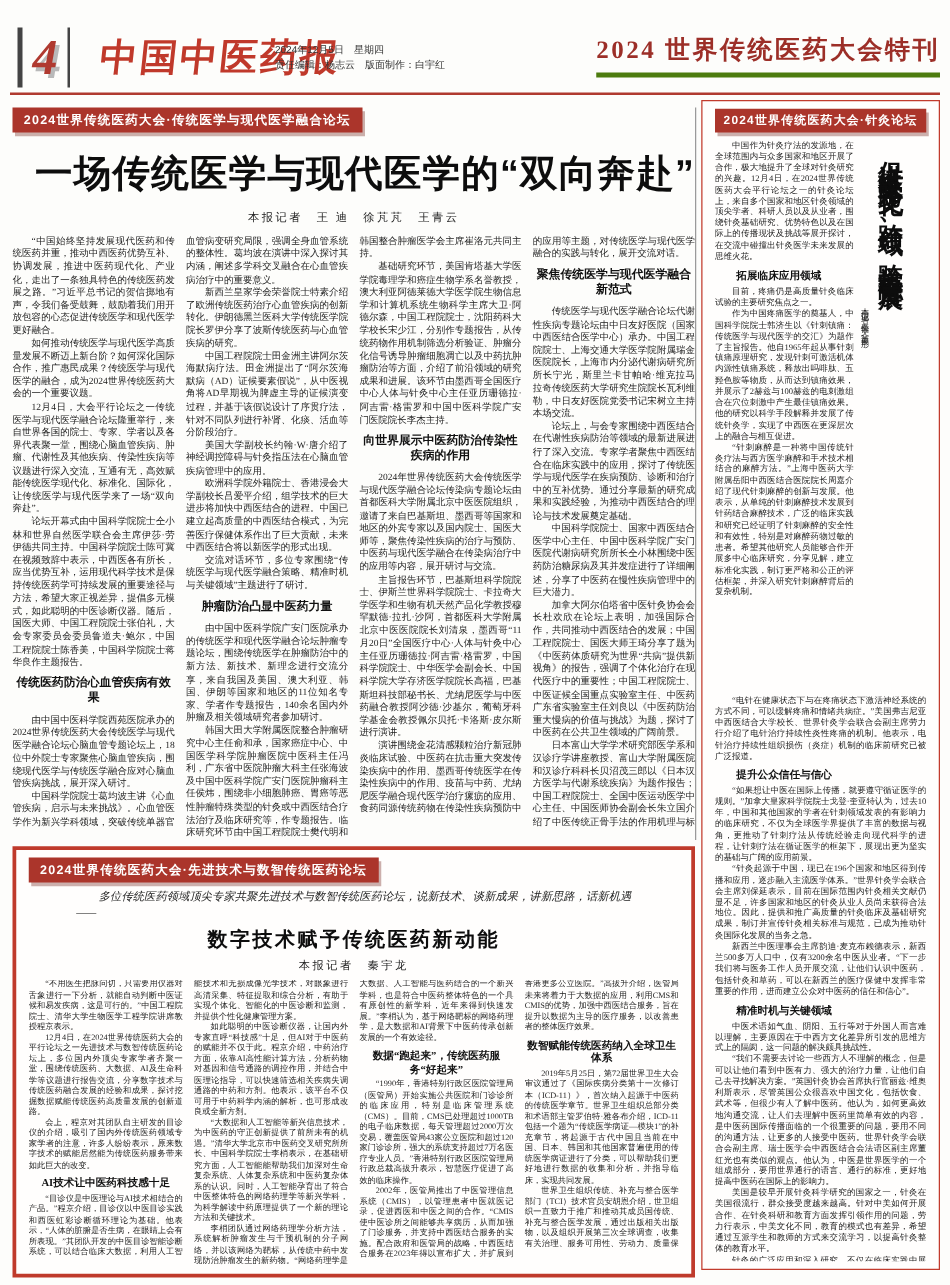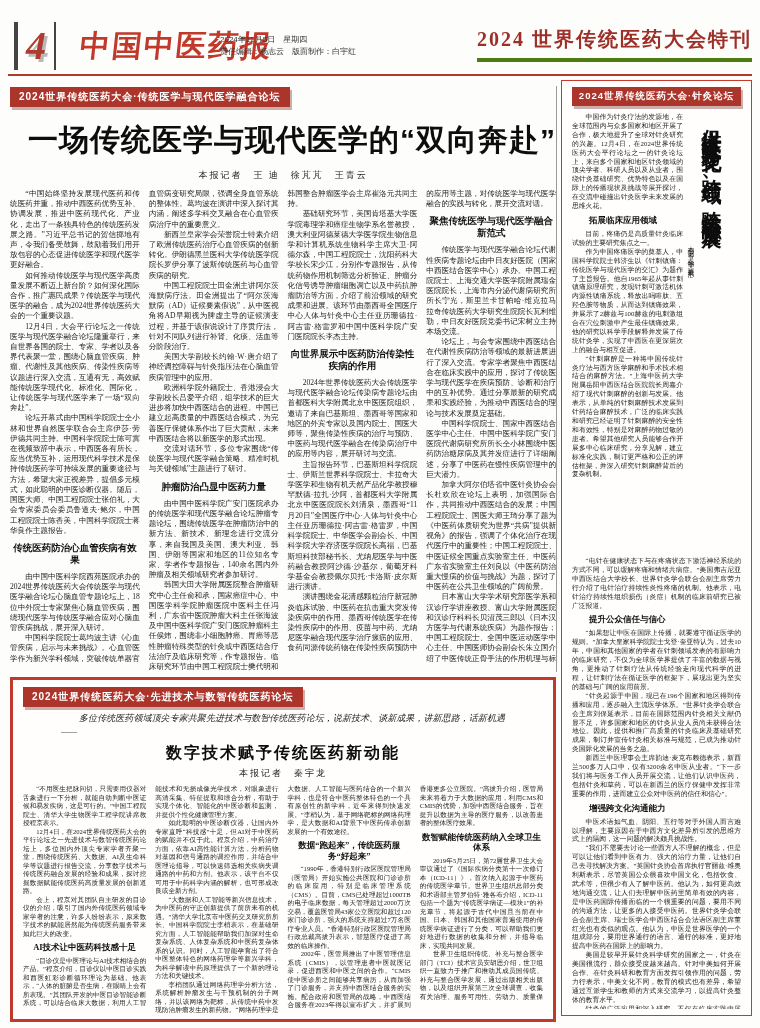--- a/index.html
+++ b/index.html
@@ -133,21 +133,21 @@
         </div>
       <div class="sb-byline">本报记者 秦怡文 董俊彤</div>
       <div class="sb-vtitle">促进针灸医学跨文化、跨领域、跨学科融合发展</div>
     </div>
     <div class="sb-bottom">
         <p class="para">“电针在健康状态下与在疼痛状态下激活神经系统的方式不同，可以缓解疼痛和情绪共病症。”美国弗吉尼亚中西医结合大学校长、世界针灸学会联合会副主席劳力行介绍了电针治疗持续性炎性疼痛的机制。他表示，电针治疗持续性组织损伤（炎症）机制的临床前研究已被广泛报道。</p>
         <h3 class="subhead">提升公众信任与信心</h3>
         <p class="para">“如果想让中医在国际上传播，就要遵守循证医学的规则。”加拿大皇家科学院院士戈登·奎亚特认为，过去10年，中国和其他国家的学者在针刺领域发表的有影响力的临床研究，不仅为全球医学界提供了丰富的数据与视角，更推动了针刺疗法从传统经验走向现代科学的进程，让针刺疗法在循证医学的框架下，展现出更为坚实的基础与广阔的应用前景。</p>
         <p class="para">“针灸起源于中国，现已在196个国家和地区得到传播和应用，逐步融入主流医学体系。”世界针灸学会联合会主席刘保延表示，目前在国际范围内针灸相关文献仍显不足，许多国家和地区的针灸从业人员尚未获得合法地位。因此，提供和推广高质量的针灸临床及基础研究成果，制订并宣传针灸相关标准与规范，已成为推动针灸国际化发展的当务之急。</p>
         <p class="para">新西兰中医理事会主席韵迪·麦克布赖德表示，新西兰500多万人口中，仅有3200余名中医从业者。“下一步我们将与医务工作人员开展交流，让他们认识中医药，包括针灸和草药，可以在新西兰的医疗保健中发挥非常重要的作用，进而建立公众对中医药的信任和信心”。</p>
-        <h3 class="subhead">增强跨文化沟通能力</h3>
+        <h3 class="subhead">精准时机与关键领域</h3>
         <p class="para">中医术语如气血、阴阳、五行等对于外国人而言难以理解，主要原因在于中西方文化差异所引发的思维方式上的隔阂，这一问题的解决颇具挑战性。</p>
         <p class="para">“我们不需要去讨论一些西方人不理解的概念，但是可以让他们看到中医有力、强大的治疗力量，让他们自己去寻找解决方案。”英国针灸协会首席执行官丽兹·维奥利斯表示，尽管英国公众很喜欢中国文化，包括饮食、武术等，但很少有人了解中医药。他认为，如何更高效地沟通交流，让人们去理解中医药里简单有效的内容，是中医药国际传播面临的一个很重要的问题，要用不同的沟通方法，让更多的人接受中医药。世界针灸学会联合会副主席、瑞士医学会中西医结合会法语区副主席董红光也有类似的观点。他认为，中医是世界医学的一个组成部分，要用世界通行的语言、通行的标准，更好地提高中医药在国际上的影响力。</p>
         <p class="para">美国是较早开展针灸科学研究的国家之一，针灸在美国很流行，群众接受度越来越高。针对中美如何开展合作、在针灸科研和教育方面发挥引领作用的问题，劳力行表示，中美文化不同，教育的模式也有差异，希望通过互派学生和教师的方式来交流学习，以提高针灸整体的教育水平。</p>
         <p class="para">针灸的广泛应用和深入研究，不仅在临床实践中展现出卓越的治疗效果，更在文化交流和国际合作中发挥着重要作用，已然成为中华文化“走出去”的一张亮丽名片。相信未来，针灸将在全球发挥更大的作用，为人类健康福祉贡献更大的力量。</p>
       </div>
   </div>
 
   <div class="bottom-box">
     <div>
       <span class="banner">2024世界传统医药大会·先进技术与数智传统医药论坛</span>

